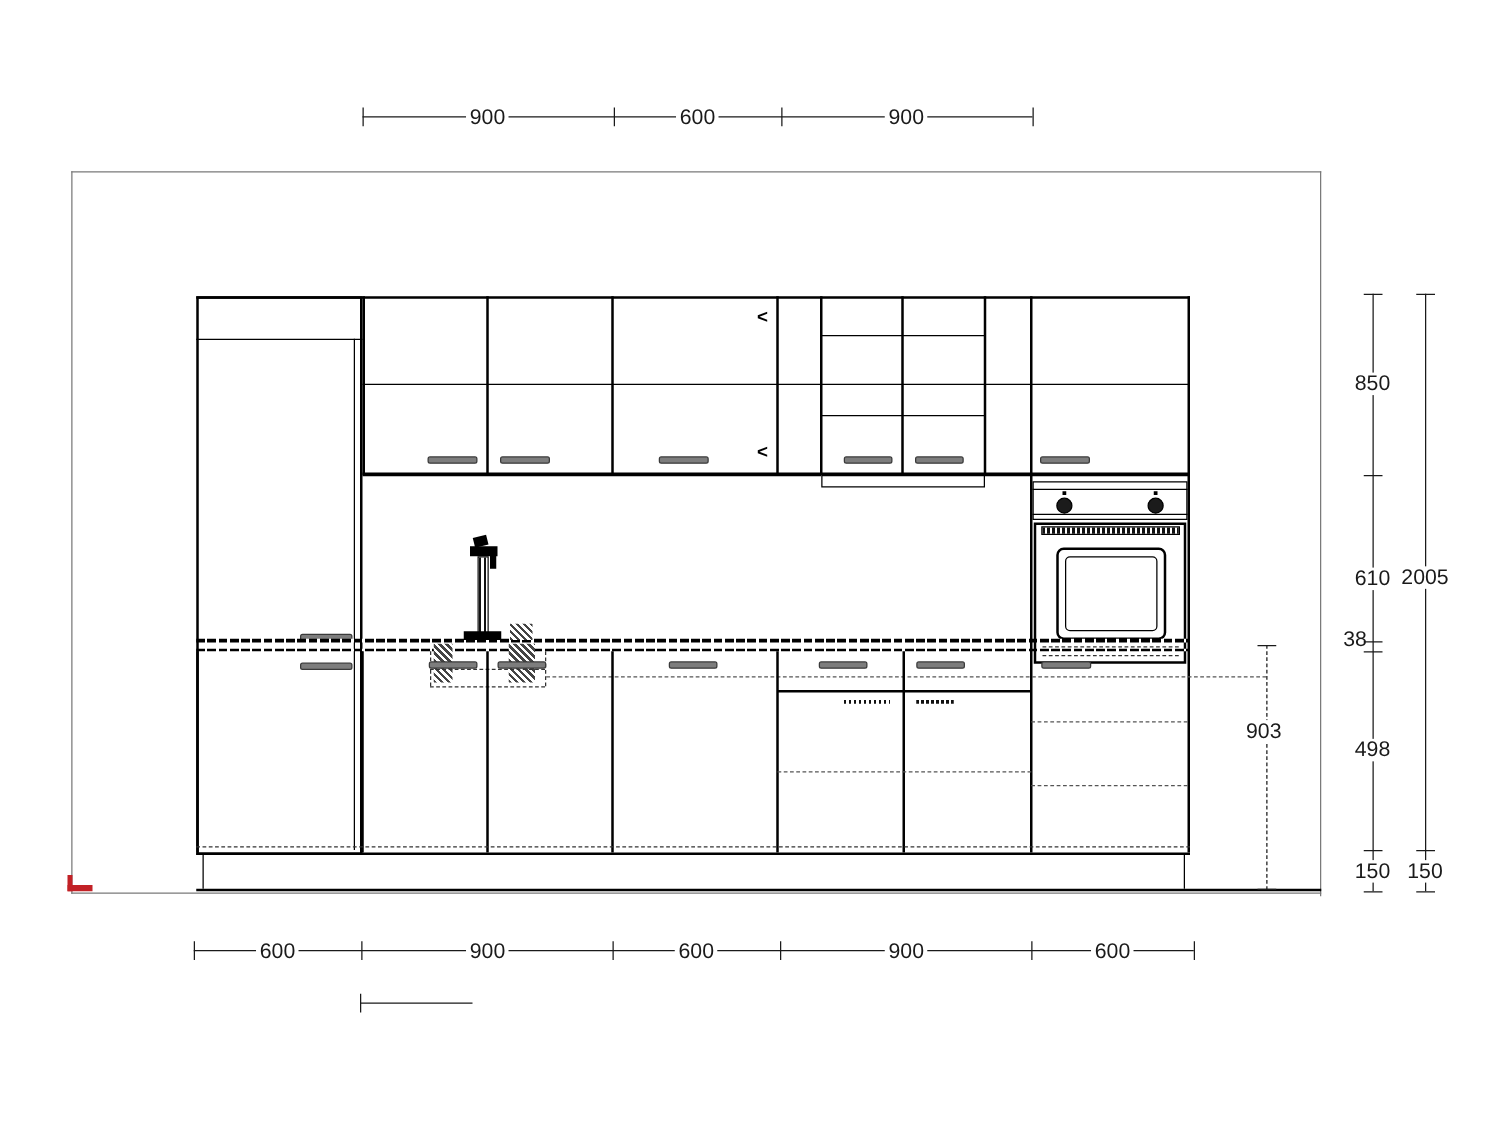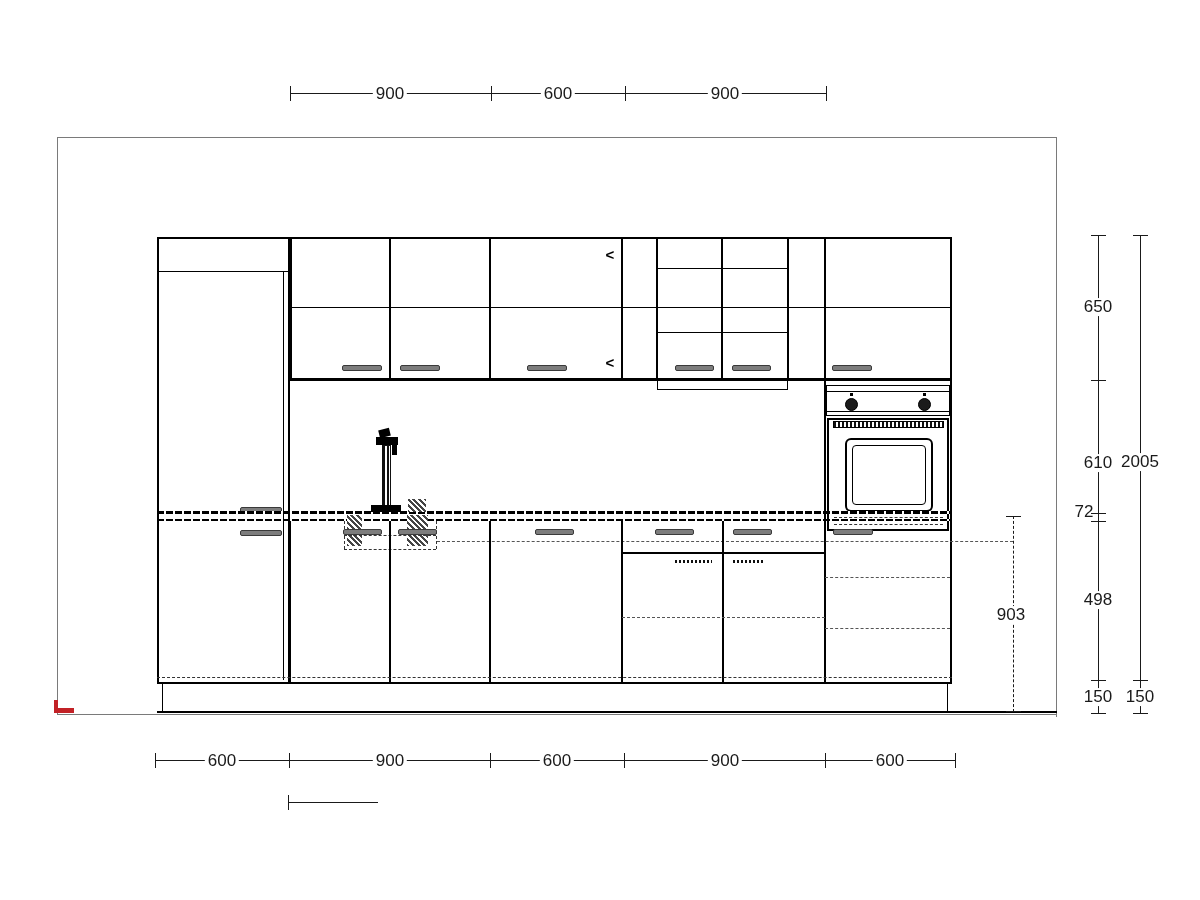--- a/index.html
+++ b/index.html
@@ -150,37 +150,37 @@
   <div class="lbl" style="left:222px;top:761px;">600</div>
   <div class="lbl" style="left:390px;top:761px;">900</div>
   <div class="lbl" style="left:557px;top:761px;">600</div>
   <div class="lbl" style="left:725px;top:761px;">900</div>
   <div class="lbl" style="left:890px;top:761px;">600</div>
 
   <div class="dim" style="left:288px;top:802px;width:90px;height:1px;"></div>
   <div class="tick" style="left:288px;top:795px;width:1px;height:15px;"></div>
 
   <div class="dim" style="left:1098px;top:235px;width:1px;height:478px;"></div>
-  <div class="lbl" style="left:1098px;top:307px;">650</div>
+  <div class="lbl" style="left:1098px;top:307px;">850</div>
   <div class="lbl" style="left:1098px;top:463px;">610</div>
-  <div class="lbl" style="left:1084px;top:512px;">72</div>
+  <div class="lbl" style="left:1084px;top:512px;">38</div>
   <div class="lbl" style="left:1098px;top:600px;">498</div>
   <div class="lbl" style="left:1098px;top:697px;">150</div>
   <div class="tick" style="left:1091px;top:235px;width:15px;height:1px;"></div>
   <div class="tick" style="left:1091px;top:380px;width:15px;height:1px;"></div>
   <div class="tick" style="left:1091px;top:513px;width:15px;height:1px;"></div>
   <div class="tick" style="left:1091px;top:521px;width:15px;height:1px;"></div>
   <div class="tick" style="left:1091px;top:680px;width:15px;height:1px;"></div>
   <div class="tick" style="left:1091px;top:713px;width:15px;height:1px;"></div>
 
   <div class="dim" style="left:1140px;top:235px;width:1px;height:478px;"></div>
   <div class="lbl" style="left:1140px;top:462px;">2005</div>
   <div class="lbl" style="left:1140px;top:697px;">150</div>
   <div class="tick" style="left:1133px;top:235px;width:15px;height:1px;"></div>
   <div class="tick" style="left:1133px;top:680px;width:15px;height:1px;"></div>
   <div class="tick" style="left:1133px;top:713px;width:15px;height:1px;"></div>
 
   <div class="dash-v" style="left:1013px;top:516px;height:196px;border-left-color:#1a1a1a;"></div>
-  <div class="lbl" style="left:1011px;top:615px;">903</div>
+  <div class="lbl" style="left:1011px;top:585px;">903</div>
   <div class="tick" style="left:1006px;top:516px;width:15px;height:1px;"></div>
   <div class="tick" style="left:1006px;top:711px;width:15px;height:1px;"></div>
 
 </div>
 
 </body></html>

